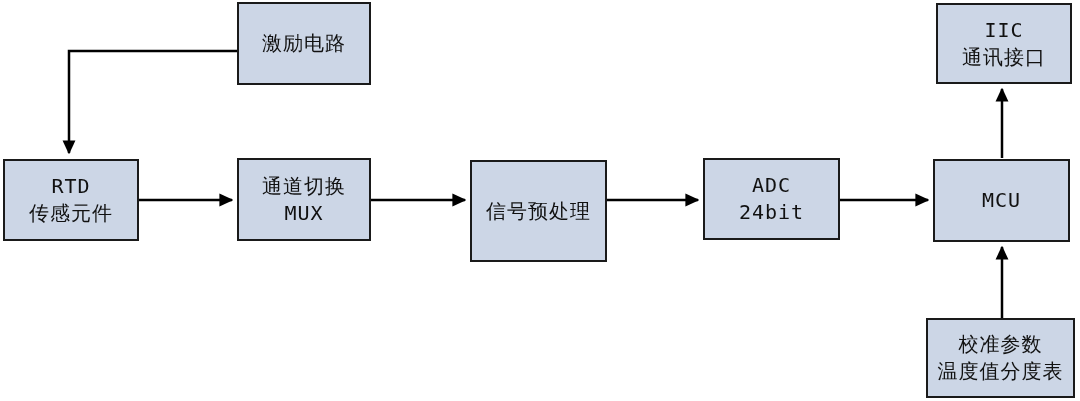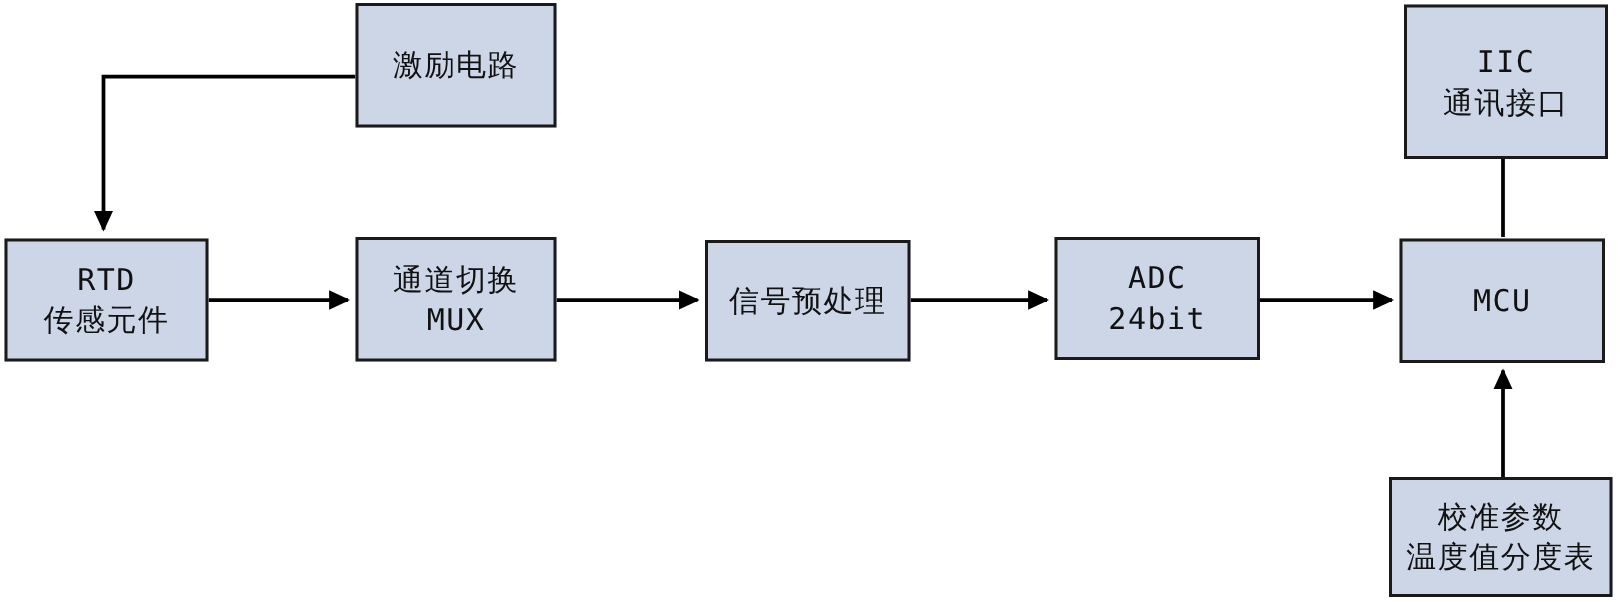--- a/index.html
+++ b/index.html
@@ -33,24 +33,24 @@
     justify-content: center;
     text-align: center;
     font-size: 20px;
     line-height: 27px;
     letter-spacing: 1px;
     white-space: nowrap;
   }
   .box-excitation { left: 237px; top: 2px;   width: 134px; height: 83px; }
   .box-rtd        { left: 3px;   top: 159px; width: 136px; height: 82px; }
   .box-mux        { left: 237px; top: 158px; width: 134px; height: 83px; }
-  .box-preprocess { left: 470px; top: 160px; width: 137px; height: 81px; }
+  .box-preprocess { left: 470px; top: 160px; width: 137px; height: 102px; }
   .box-adc        { left: 703px; top: 158px; width: 137px; height: 82px; align-items: center; }
   .box-mcu        { left: 933px; top: 159px; width: 137px; height: 83px; align-items: center; }
-  .box-iic        { left: 936px; top: 3px;   width: 136px; height: 103px; }
+  .box-iic        { left: 936px; top: 3px;   width: 136px; height: 81px; }
   .box-calib      { left: 926px; top: 318px; width: 149px; height: 80px; text-align: center; }
 </style>
 </head>
 <body>
 
 <div class="canvas">
 
   <svg class="connectors" viewBox="0 0 1080 401" xmlns="http://www.w3.org/2000/svg">
     <defs>
       <marker id="arrow" viewBox="0 0 10 10" refX="9" refY="5" markerUnits="userSpaceOnUse" markerWidth="14" markerHeight="16" orient="auto">

